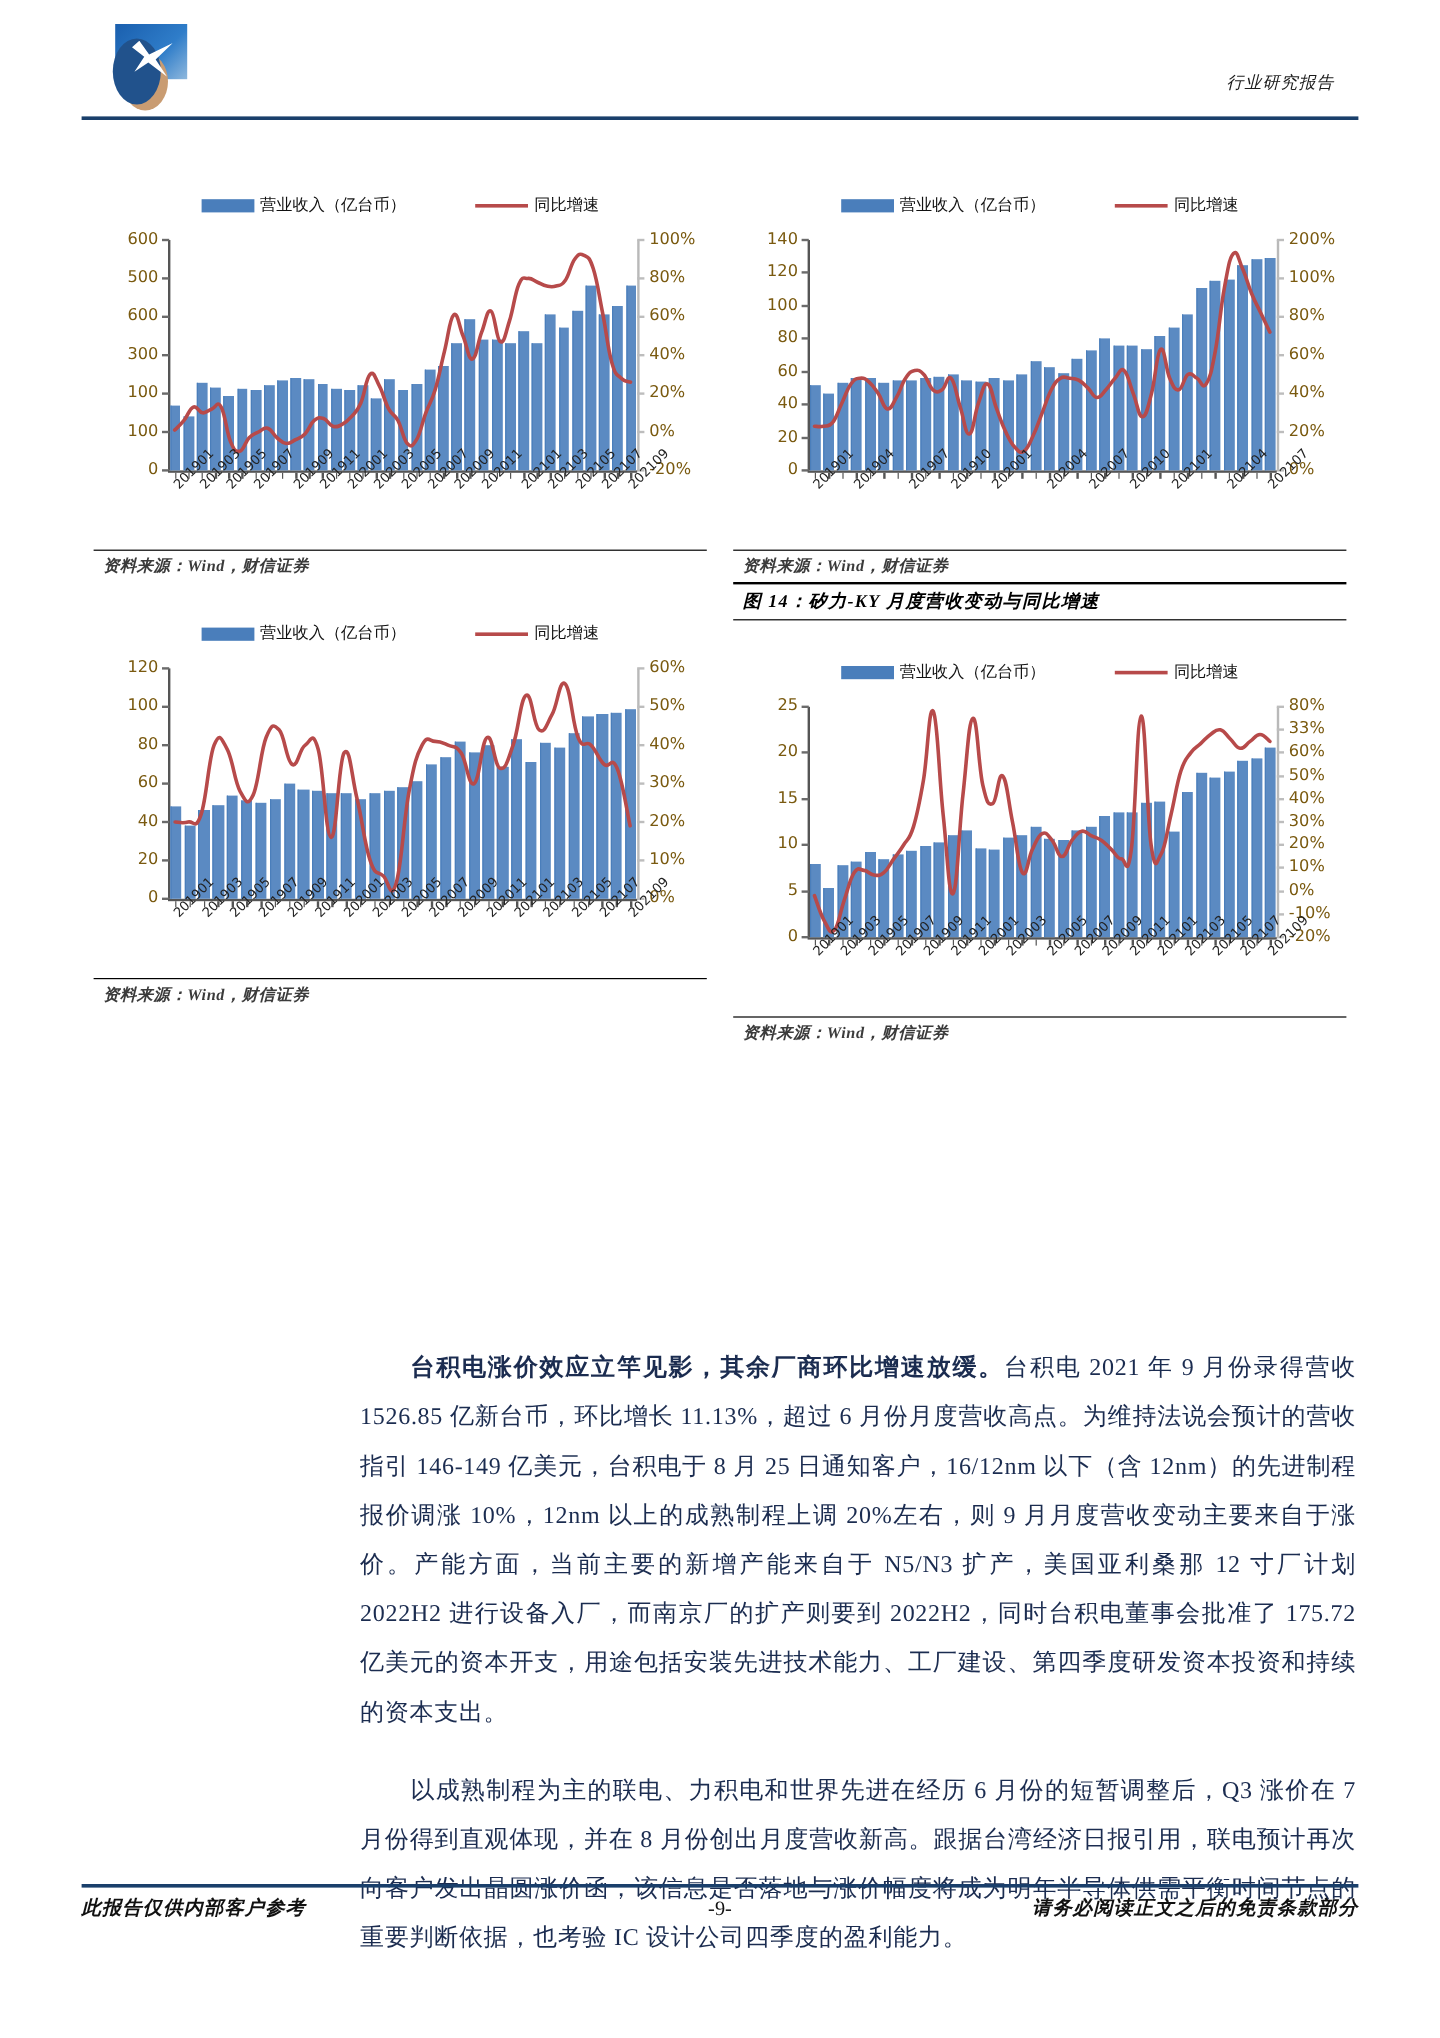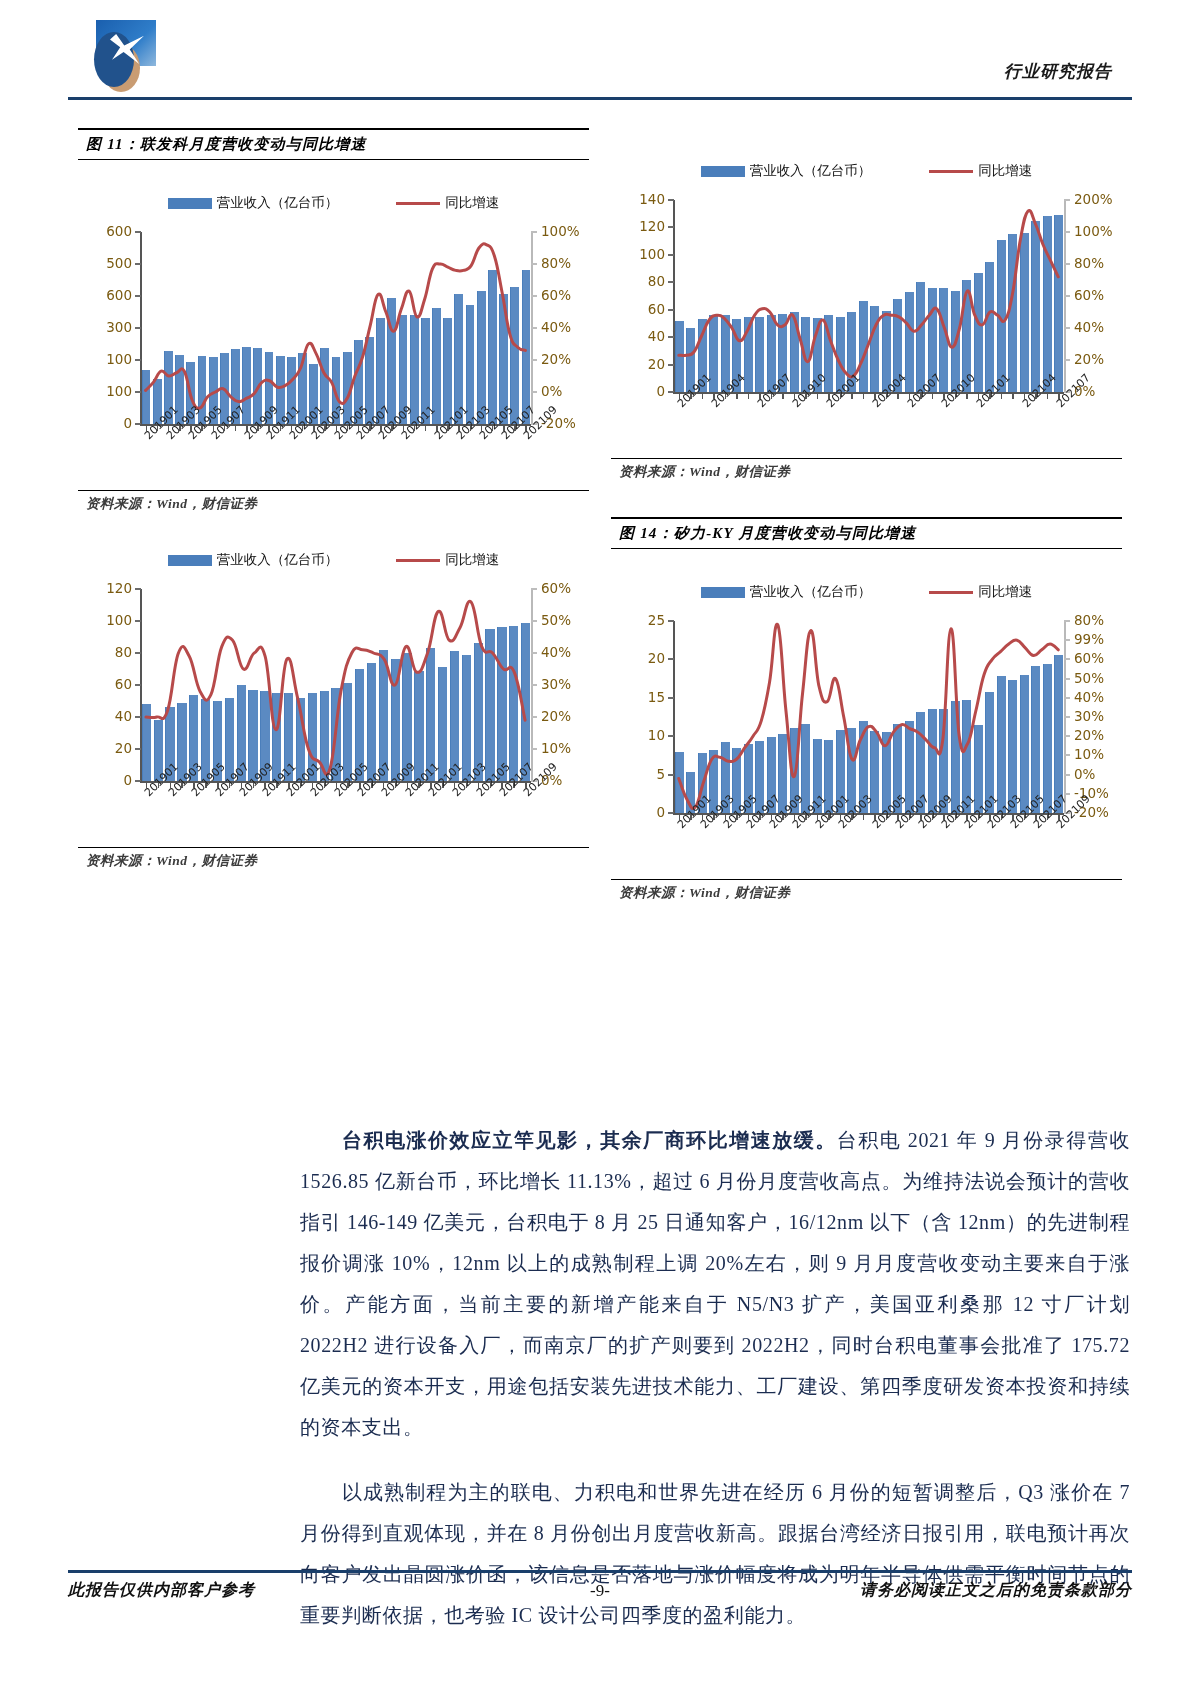--- a/index.html
+++ b/index.html
@@ -21,21 +21,21 @@
   .logo-mark .sq{position:absolute;left:8px;top:2px;width:60px;height:46px;background:linear-gradient(135deg,#1a5fae 0%,#2f7dc9 60%,#8fb8dd 100%);}
   .logo-mark .oval2{position:absolute;left:14px;top:26px;width:38px;height:48px;border-radius:50%;background:#c99c72;}
   .logo-mark .oval3{position:absolute;left:6px;top:14px;width:40px;height:55px;border-radius:50%;background:#21528c;}
   .logo-mark .star{position:absolute;left:22px;top:16px;width:34px;height:30px;
      background:#ffffff;
      clip-path:polygon(18% 0%,42% 38%,100% 6%,58% 52%,86% 100%,40% 60%,6% 86%,30% 44%,0% 18%);}
   .logo-text{margin-left:10px;}
   .logo-cn{font-family:"DejaVu Sans","Liberation Sans",sans-serif;font-weight:bold;font-size:40px;color:#16406f;letter-spacing:2px;line-height:46px;}
   .logo-en{font-family:"Liberation Sans",sans-serif;font-weight:bold;font-size:13.5px;color:#16406f;letter-spacing:0.5px;margin-top:2px;}
   .header-right{position:absolute;right:88px;top:60px;font-family:"Liberation Serif",serif;
-      font-weight:bold;font-style:italic;font-size:17px;color:#1a1a1a;letter-spacing:1px;}
+      font-weight:normal;font-style:italic;font-size:14px;color:#1a1a1a;letter-spacing:1px;}
   .header-rule{position:absolute;left:68px;top:97px;width:1064px;height:3px;background:#1a3f6b;}
 
   
   .figs{position:absolute;left:78px;top:128px;width:1044px;}
   .figrow{display:flex;gap:22px;}
   .fig{width:511px;}
   .fig-title-box{border-top:2.2px solid #000;border-bottom:1.6px solid #000;padding:5px 6px 5px 8px;}
   .fig-title{font-family:"Liberation Serif","DejaVu Serif",serif;font-weight:bold;font-style:italic;
      font-size:15px;color:#000;letter-spacing:1.2px;white-space:nowrap;}
   .fig-body{height:330px;position:relative;}
@@ -93,23 +93,20 @@
     </div>
     <div class="header-right">行业研究报告</div>
     <div class="header-rule"></div>
   </div>
 
   <div class="figs">
 
     <div class="figrow">
 
       <div class="fig">
-        <div class="fig-title-box">
-          <div class="fig-title">图 11：联发科月度营收变动与同比增速</div>
-        </div>
         <div class="fig-body">
           <div class="chart" id="chart-fig11">
               <div class="legend">
                 <span class="legend-item">
                   <i class="legend-swatch"></i>
                   <span>营业收入（亿台币）</span>
                 </span>
                 <span class="legend-item">
                   <i class="legend-line"></i>
                   <span>同比增速</span>
@@ -576,21 +573,21 @@
                 <div class="y2lab" style="left: 463px; top: 178.2px; width: 54px;">20%</div>
                 <div class="tick2" style="left: 453px; top: 167px;"></div>
                 <div class="y2lab" style="left: 463px; top: 159px; width: 54px;">30%</div>
                 <div class="tick2" style="left: 453px; top: 147.8px;"></div>
                 <div class="y2lab" style="left: 463px; top: 139.8px; width: 54px;">40%</div>
                 <div class="tick2" style="left: 453px; top: 128.6px;"></div>
                 <div class="y2lab" style="left: 463px; top: 120.6px; width: 54px;">50%</div>
                 <div class="tick2" style="left: 453px; top: 109.4px;"></div>
                 <div class="y2lab" style="left: 463px; top: 101.4px; width: 54px;">60%</div>
                 <div class="tick2" style="left: 453px; top: 90.2px;"></div>
-                <div class="y2lab" style="left: 463px; top: 82.2px; width: 54px;">99%</div>
+                <div class="y2lab" style="left: 463px; top: 82.2px; width: 54px;">33%</div>
                 <div class="tick2" style="left: 453px; top: 71px;"></div>
                 <div class="y2lab" style="left: 463px; top: 63px; width: 54px;">80%</div>
                 <div class="axis-h" style="left: 62px; top: 264px; width: 391px;"></div>
                 <div class="bar" style="left: 63.725px; top: 203.328px; width: 8.05px; height: 60.672px;"></div>
                 <div class="bar" style="left: 75.225px; top: 222.528px; width: 8.05px; height: 41.472px;"></div>
                 <div class="bar" style="left: 86.725px; top: 204.096px; width: 8.05px; height: 59.904px;"></div>
                 <div class="bar" style="left: 98.225px; top: 201.024px; width: 8.05px; height: 62.976px;"></div>
                 <div class="bar" style="left: 109.725px; top: 192.576px; width: 8.05px; height: 71.424px;"></div>
                 <div class="bar" style="left: 121.225px; top: 198.72px; width: 8.05px; height: 65.28px;"></div>
                 <div class="bar" style="left: 132.725px; top: 194.88px; width: 8.05px; height: 69.12px;"></div>

